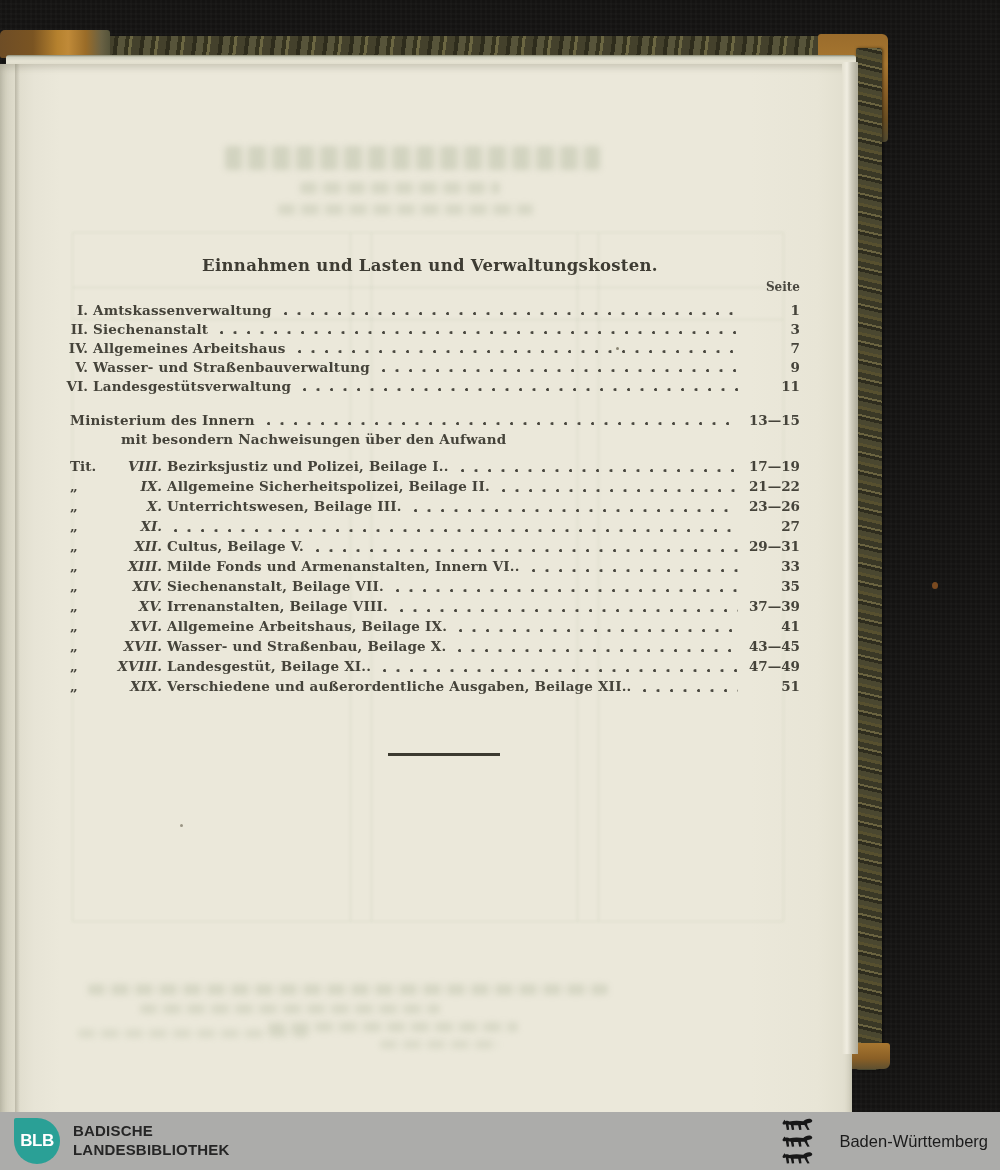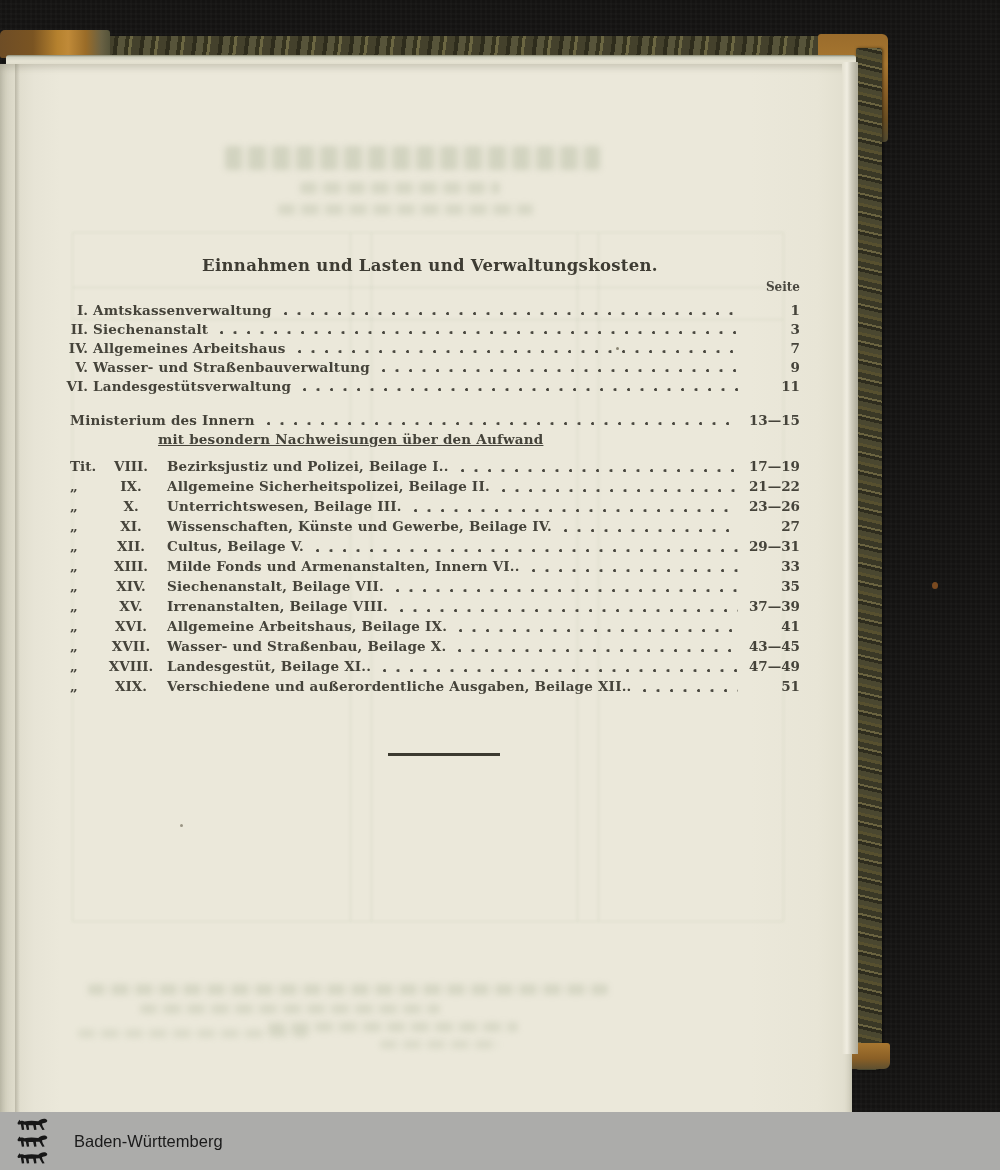--- a/index.html
+++ b/index.html
@@ -124,24 +124,24 @@
     flex:1; align-self:stretch; margin:0 10px 0 12px;
     background-image:radial-gradient(circle at 1.6px 1.6px, #4a4840 1.25px, rgba(0,0,0,0) 1.7px);
     background-size:13.5px 4px; background-repeat:repeat-x;
     background-position:left 0 bottom 5px;
   }
   .pg { flex:none; min-width:52px; text-align:right; }
   .part1 { margin-top:6px; }
   .h2 { text-align:center; font-size:16.5px; margin-top:27px; color:#3e3c33; }
   .row.minist { margin-top:15px; }
   .minist .lbl { margin-left:10px; }
-  .note { margin-left:98px; height:19px; letter-spacing:.2px;text-decoration:underline; }
+  .note { margin-left:61px; height:19px; letter-spacing:.2px; }
   .part2 { margin-top:8px; }
   .pre { width:40px; padding-left:10px; flex:none; }
-  .num2 { width:62px; text-align:center; flex:none; }
+  .num2 { width:62px; text-align:right; flex:none;font-style:italic; }
   .rule {
     margin:55px 0 0 328px; width:112px; height:2px;
     border-top:2.5px solid #3c3a30; border-bottom:1px solid #3c3a30;
   }
 
   
   .footer {
     position:absolute; left:0; top:1112px; width:1000px; height:58px;
     background:#acacaa; display:flex; align-items:center; justify-content:space-between;
     padding:0 10px 0 14px; font-family:"Liberation Sans", sans-serif;
@@ -259,21 +259,20 @@
         <div class="row p2">
           <span class="pre">„</span>
           <span class="num2">X.</span>
           <span class="lbl">Unterrichtswesen, Beilage III.</span>
           <span class="dots"></span>
           <span class="pg">23—26</span>
         </div>
         <div class="row p2">
           <span class="pre">„</span>
           <span class="num2">XI.</span>
-          <span class="lbl">Wissenschaften, Künste und Gewerbe, Beilage IV.</span>
           <span class="dots"></span>
           <span class="pg">27</span>
         </div>
         <div class="row p2">
           <span class="pre">„</span>
           <span class="num2">XII.</span>
           <span class="lbl">Cultus, Beilage V.</span>
           <span class="dots"></span>
           <span class="pg">29—31</span>
         </div>
@@ -329,20 +328,27 @@
       </div>
 
       <div class="rule"></div>
     </div>
   </div>
 
   <div class="stack-right"></div>
   <div class="speck s1"></div>
 
   <div class="footer">
+    <div class="f-left">
+      <div class="blb-badge">BLB</div>
+      <div class="lib-name">
+        <div>BADISCHE</div>
+        <div>LANDESBIBLIOTHEK</div>
+      </div>
+    </div>
     <div class="f-right">
       <svg class="arms" width="36" height="46" viewBox="0 0 31 44" aria-hidden="true">
         <defs>
           <path id="lion" fill="#171717" d="M2.2,6.1 C1.4,5.5 1.6,4.2 2.5,3.4 L3.4,1.6 L4.6,3 C5.8,2.5 7.2,2.7 8.2,3.3 C12.5,2.4 17.5,2.4 21.5,3.2 C23.2,1.2 26.2,0.2 28.6,0.9 C30.4,1.5 30.6,3.2 29.2,4 C27.8,4.8 26.4,4.4 25,5.6 L25.8,8.2 L27.6,11.2 L25.4,11.5 L23.8,8.6 L22.6,6.6 L19.2,6.8 L19.8,11.3 L17.6,11.5 L16.6,6.9 L12.2,6.9 L12.8,11.3 L10.6,11.5 L9.6,6.7 L7.4,6.3 L8,11.3 L5.8,11.5 L4.8,5.9 C3.8,6.3 3,6.5 2.2,6.1 Z"></path>
         </defs>
         <use href="#lion" y="0"></use>
         <use href="#lion" y="16"></use>
         <use href="#lion" y="32"></use>
       </svg>
       <span class="state-name">Baden-Württemberg</span>

